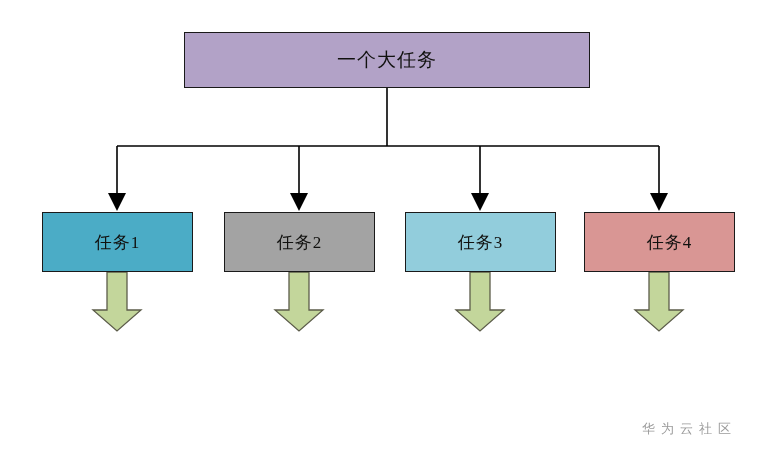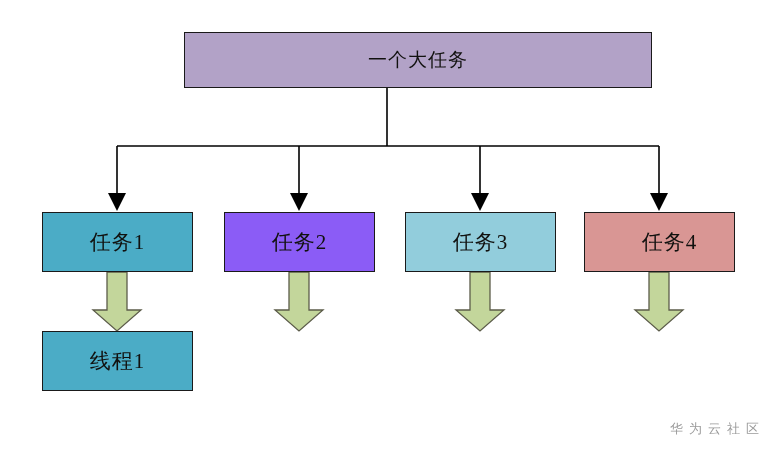--- a/index.html
+++ b/index.html
@@ -32,43 +32,43 @@
     display: flex;
     align-items: center;
     justify-content: center;
     color: #11110f;
     letter-spacing: 1px;
     white-space: nowrap;
   }
   .node-root {
     left: 184px;
     top: 32px;
-    width: 468px;
+    width: 406px;
     height: 56px;
     background: #b2a2c7;
     font-size: 19px;
   }
   .node-task, .node-thread {
     width: 151px;
     height: 60px;
-    font-size: 21px;
+    font-size: 17px;
   }
   .node-task { top: 212px; }
   .node-thread { top: 331px; }
   .col1 { left: 42px; }
   .col2 { left: 224px; }
   .col3 { left: 405px; }
   .col4 { left: 584px; }
   .c-teal   { background: #4bacc6; }
-  .c-amber  { background: #8b5cf6; }
+  .c-amber  { background: #a3a3a3; }
   .c-lblue  { background: #92cddc; text-align: center; }
   .c-rose   { background: #d99694; padding-left: 20px; }
   .watermark {
     position: absolute;
-    right: 8px;
+    right: 36px;
     top: 420px;
     font-size: 13px;
     letter-spacing: 6px;
     color: #9a9a9a;
     font-family: "DejaVu Sans", "Liberation Sans", sans-serif;
     white-space: nowrap;
   }
 </style>
 </head>
 <body>
@@ -111,19 +111,16 @@
   <div class="node node-task col2 c-amber">
     <span>任务2</span>
   </div>
   <div class="node node-task col3 c-lblue">
     <span>任务3</span>
   </div>
   <div class="node node-task col4 c-rose">
     <span>任务4</span>
   </div>
 
-  <div class="node node-thread col1 c-teal">
-    <span>线程1</span>
-  </div>
 
   <div class="watermark">华为云社区</div>
 
 </div>
 
 </body></html>

